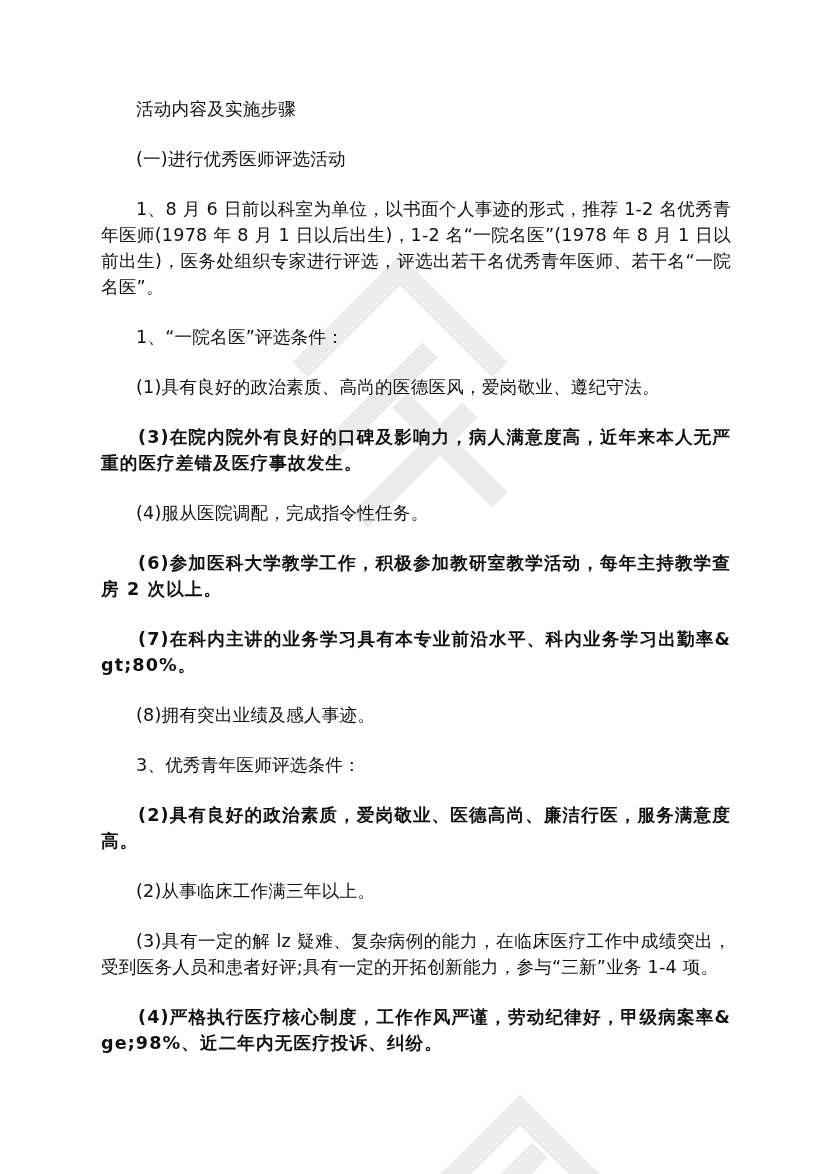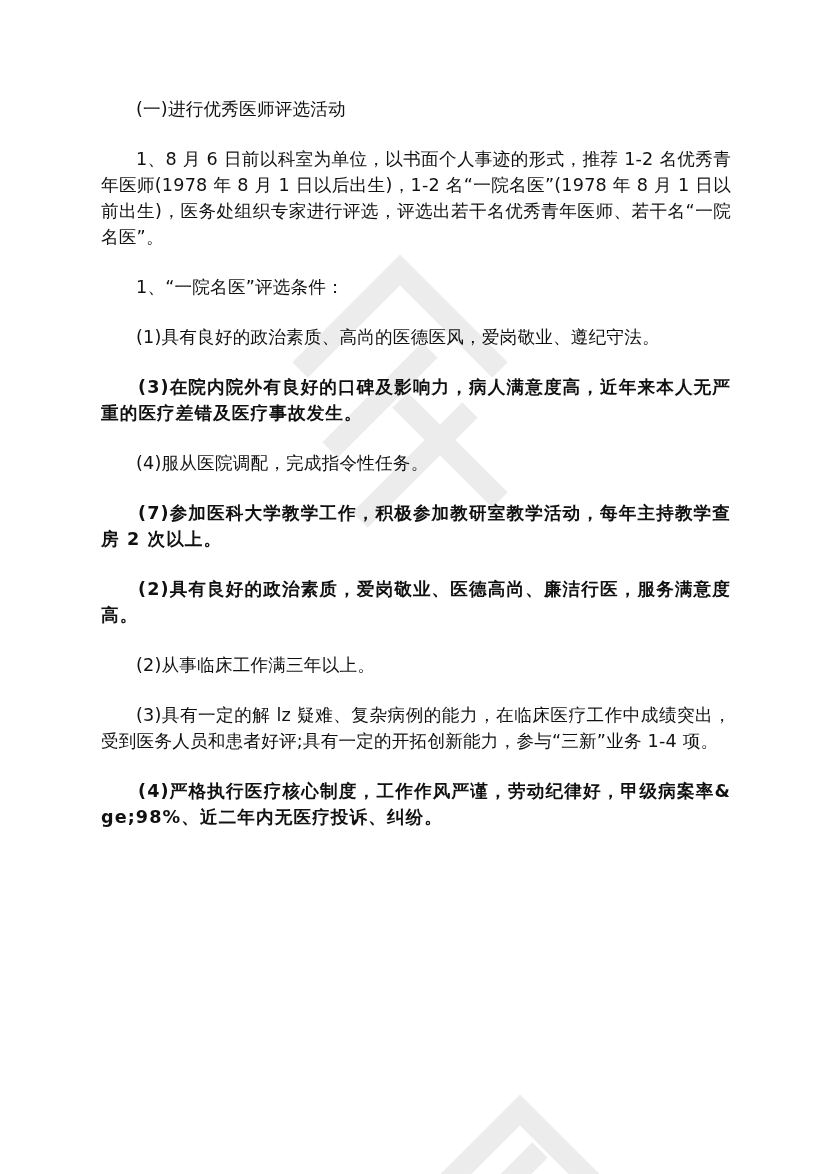--- a/index.html
+++ b/index.html
@@ -56,25 +56,29 @@
   </g>
 </svg>
 <svg class="watermark wm2" viewBox="0 0 260 140">
   <g fill="none" stroke="#000" stroke-width="22">
     <path d="M20 140 L130 30 L240 140"></path>
     <path d="M90 130 L150 70"></path>
   </g>
 </svg>
 
 <div class="page">
+  <p class="para">活动内容及实施步骤</p>
   <p class="para">(一)进行优秀医师评选活动</p>
   <p class="para">1、8 月 6 日前以科室为单位，以书面个人事迹的形式，推荐 1-2 名优秀青年医师(1978 年 8 月 1 日以后出生)，1-2 名“一院名医”(1978 年 8 月 1 日以前出生)，医务处组织专家进行评选，评选出若干名优秀青年医师、若干名“一院名医”。</p>
   <p class="para">1、“一院名医”评选条件：</p>
   <p class="para">(1)具有良好的政治素质、高尚的医德医风，爱岗敬业、遵纪守法。</p>
   <p class="para wide">(3)在院内院外有良好的口碑及影响力，病人满意度高，近年来本人无严重的医疗差错及医疗事故发生。</p>
   <p class="para">(4)服从医院调配，完成指令性任务。</p>
-  <p class="para wide">(7)参加医科大学教学工作，积极参加教研室教学活动，每年主持教学查房 2 次以上。</p>
+  <p class="para wide">(6)参加医科大学教学工作，积极参加教研室教学活动，每年主持教学查房 2 次以上。</p>
+  <p class="para wide">(7)在科内主讲的业务学习具有本专业前沿水平、科内业务学习出勤率&amp;gt;80%。</p>
+  <p class="para">(8)拥有突出业绩及感人事迹。</p>
+  <p class="para">3、优秀青年医师评选条件：</p>
   <p class="para wide">(2)具有良好的政治素质，爱岗敬业、医德高尚、廉洁行医，服务满意度高。</p>
   <p class="para">(2)从事临床工作满三年以上。</p>
   <p class="para">(3)具有一定的解 lz 疑难、复杂病例的能力，在临床医疗工作中成绩突出，受到医务人员和患者好评;具有一定的开拓创新能力，参与“三新”业务 1-4 项。</p>
   <p class="para wide">(4)严格执行医疗核心制度，工作作风严谨，劳动纪律好，甲级病案率&amp;ge;98%、近二年内无医疗投诉、纠纷。</p>
 
 </div>
 
 </body></html>

